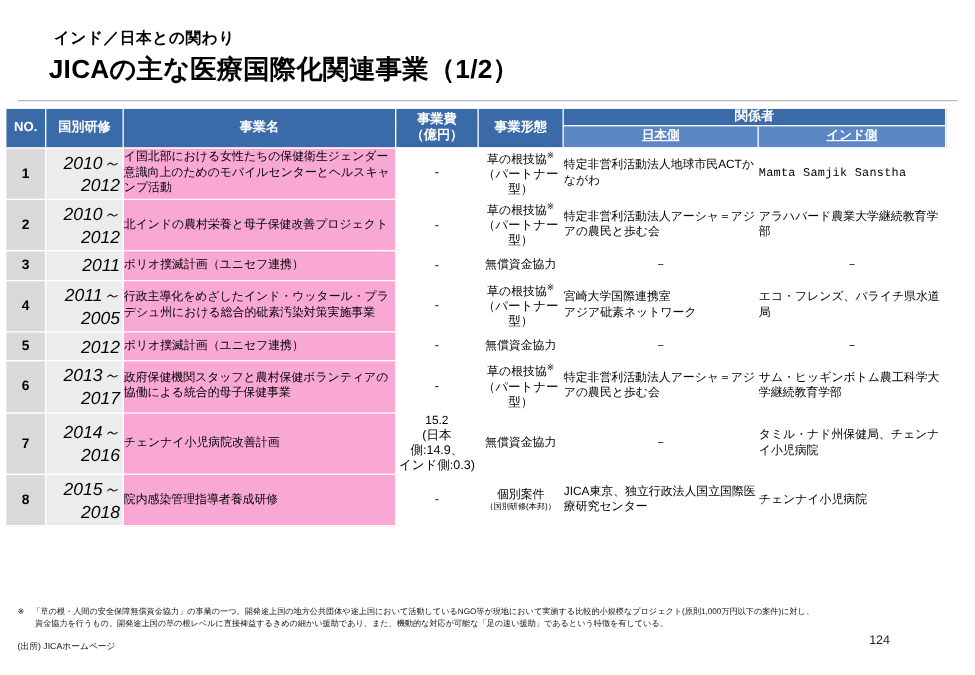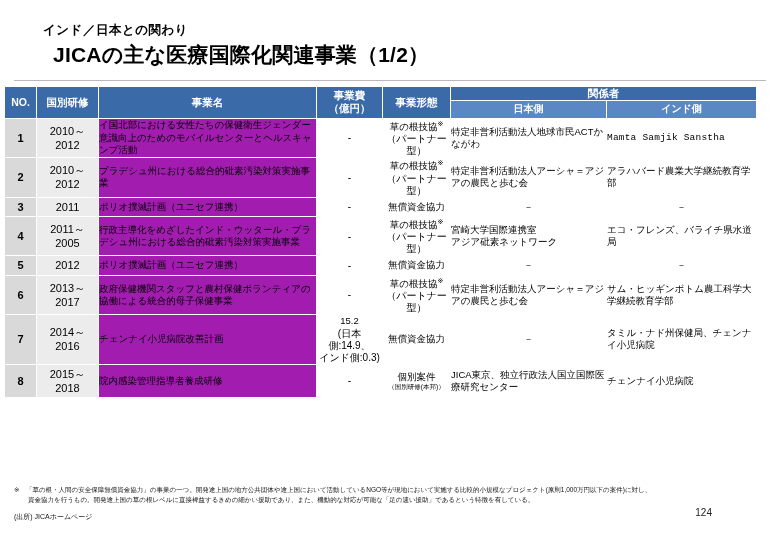--- a/index.html
+++ b/index.html
@@ -28,21 +28,21 @@
     left: 43px;
     top: 22px;
     font-size: 12.5px;
     font-weight: bold;
     letter-spacing: 0.5px;
     color: #000;
     white-space: nowrap;
   }
   .slide-title {
     position: absolute;
-    left: 53px;
+    left: 39px;
     top: 41px;
     font-size: 21px;
     font-weight: bold;
     letter-spacing: 0.2px;
     color: #000;
     white-space: nowrap;
   }
   .title-rule {
     position: absolute;
     left: 14px;
@@ -75,44 +75,46 @@
     font-size: 10.5px;
     font-weight: bold;
     text-align: center;
     line-height: 1.25;
     padding: 3px 2px;
   }
   thead th.sub {
     background: #5b87c4;
     font-size: 10px;
     padding: 2px 2px;
+    text-decoration: underline;
   }
   tbody td {
     border: 1px solid #c9c9c9;
     font-size: 9.5px;
     line-height: 1.3;
     padding: 4px 5px;
     background: #ffffff;
   }
   tbody tr td.c-no {
     background: #d9d9d9;
     text-align: center;
     font-weight: bold;
     font-size: 11px;
     padding: 2px;
   }
   tbody tr td.c-period {
     background: #ececec;
-    text-align: center;
-    font-size: 11px;
+    text-align: right;
+    font-size: 14px;
     line-height: 1.3;
     padding: 2px;
+    font-style: italic;
   }
   tbody tr td.c-name {
-    background: #a21caf;
+    background: #f9a8d4;
     text-align: left;
     font-size: 9.5px;
   }
   tbody tr td.c-cost {
     text-align: center;
     font-size: 9.5px;
     line-height: 1.3;
   }
   tbody tr td.c-form {
     text-align: center;
@@ -222,21 +224,21 @@
             <td class="c-period"><span>2010～</span><br><span>2012</span></td>
             <td class="c-name">イ国北部における女性たちの保健衛生ジェンダー意識向上のためのモバイルセンターとヘルスキャンプ活動</td>
             <td class="c-cost"><span class="dash">-</span></td>
             <td class="c-form"><span>草の根技協</span><span class="sup">※</span><span class="sub-note">（パートナー型）</span></td>
             <td class="c-jp">特定非営利活動法人地球市民ACTかながわ</td>
             <td class="c-in latin">Mamta Samjik Sanstha</td>
           </tr>
           <tr>
             <td class="c-no">2</td>
             <td class="c-period"><span>2010～</span><br><span>2012</span></td>
-            <td class="c-name">プラデシュ州における総合的砒素汚染対策実施事業</td>
+            <td class="c-name">北インドの農村栄養と母子保健改善プロジェクト</td>
             <td class="c-cost"><span class="dash">-</span></td>
             <td class="c-form"><span>草の根技協</span><span class="sup">※</span><span class="sub-note">（パートナー型）</span></td>
             <td class="c-jp">特定非営利活動法人アーシャ＝アジアの農民と歩む会</td>
             <td class="c-in">アラハバード農業大学継続教育学部</td>
           </tr>
           <tr>
             <td class="c-no">3</td>
             <td class="c-period"><span>2011</span></td>
             <td class="c-name">ポリオ撲滅計画（ユニセフ連携）</td>
             <td class="c-cost"><span class="dash">-</span></td>

